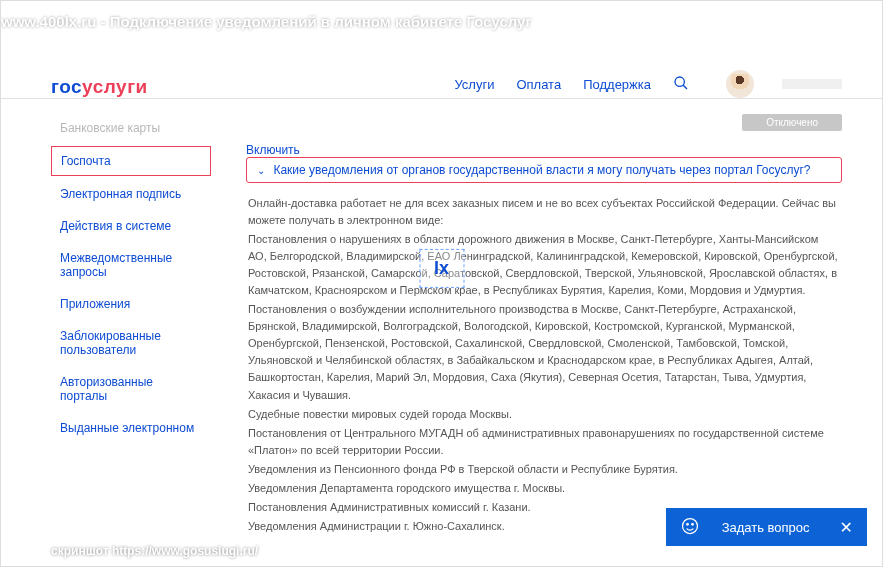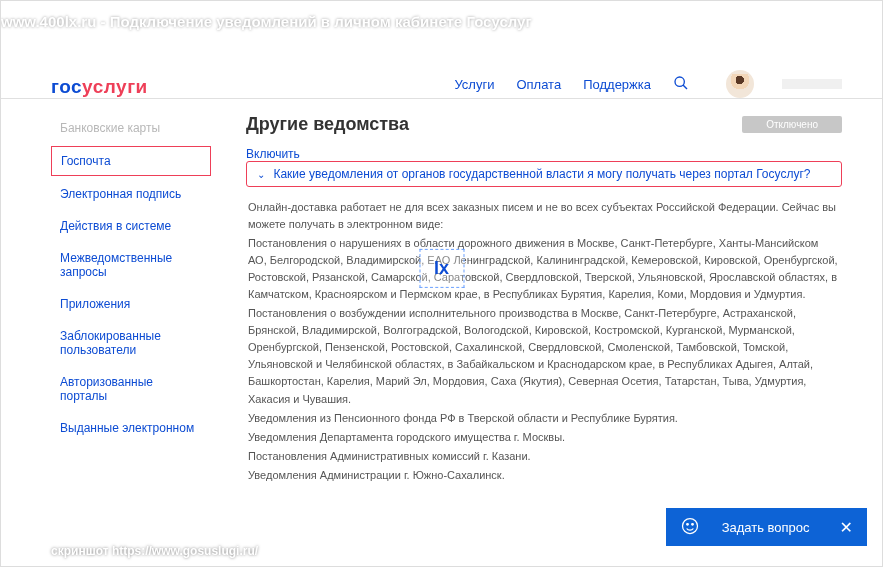--- a/index.html
+++ b/index.html
@@ -70,34 +70,35 @@
     <div class="side-item">Действия в системе</div>
     <div class="side-item">Межведомственные запросы</div>
     <div class="side-item">Приложения</div>
     <div class="side-item">Заблокированные пользователи</div>
     <div class="side-item">Авторизованные порталы</div>
     <div class="side-item">Выданные электронном</div>
   </div>
 
   <div class="main">
     <div class="title-row">
-      <div class="title">Другие ведомства</div>
       <div class="status-badge">Отключено</div>
     </div>
     <a class="enable-link">Включить</a>
 
     <div class="accordion">
       <span class="chev">⌄</span>
       <span class="q">Какие уведомления от органов государственной власти я могу получать через портал Госуслуг?</span>
     </div>
 
     <div class="content-text">
       <p>Онлайн-доставка работает не для всех заказных писем и не во всех субъектах Российской Федерации. Сейчас вы можете получать в электронном виде:</p>
       <p>Постановления о нарушениях в области дорожного движения в Москве, Санкт-Петербурге, Ханты-Мансийском АО, Белгородской, Владимирской, ЕАО Ленинградской, Калининградской, Кемеровской, Кировской, Оренбургской, Ростовской, Рязанской, Самарской, Саратовской, Свердловской, Тверской, Ульяновской, Ярославской областях, в Камчатском, Красноярском и Пермском крае, в Республиках Бурятия, Карелия, Коми, Мордовия и Удмуртия.</p>
       <p>Постановления о возбуждении исполнительного производства в Москве, Санкт-Петербурге, Астраханской, Брянской, Владимирской, Волгоградской, Вологодской, Кировской, Костромской, Курганской, Мурманской, Оренбургской, Пензенской, Ростовской, Сахалинской, Свердловской, Смоленской, Тамбовской, Томской, Ульяновской и Челябинской областях, в Забайкальском и Краснодарском крае, в Республиках Адыгея, Алтай, Башкортостан, Карелия, Марий Эл, Мордовия, Саха (Якутия), Северная Осетия, Татарстан, Тыва, Удмуртия, Хакасия и Чувашия.</p>
+      <p>Судебные повестки мировых судей города Москвы.</p>
+      <p>Постановления от Центрального МУГАДН об административных правонарушениях по государственной системе «Платон» по всей территории России.</p>
       <p>Уведомления из Пенсионного фонда РФ в Тверской области и Республике Бурятия.</p>
       <p>Уведомления Департамента городского имущества г. Москвы.</p>
       <p>Постановления Административных комиссий г. Казани.</p>
       <p>Уведомления Администрации г. Южно-Сахалинск.</p>
 
     </div>
   </div>
 </div>
 
 <div class="watermark-center">lx</div>

